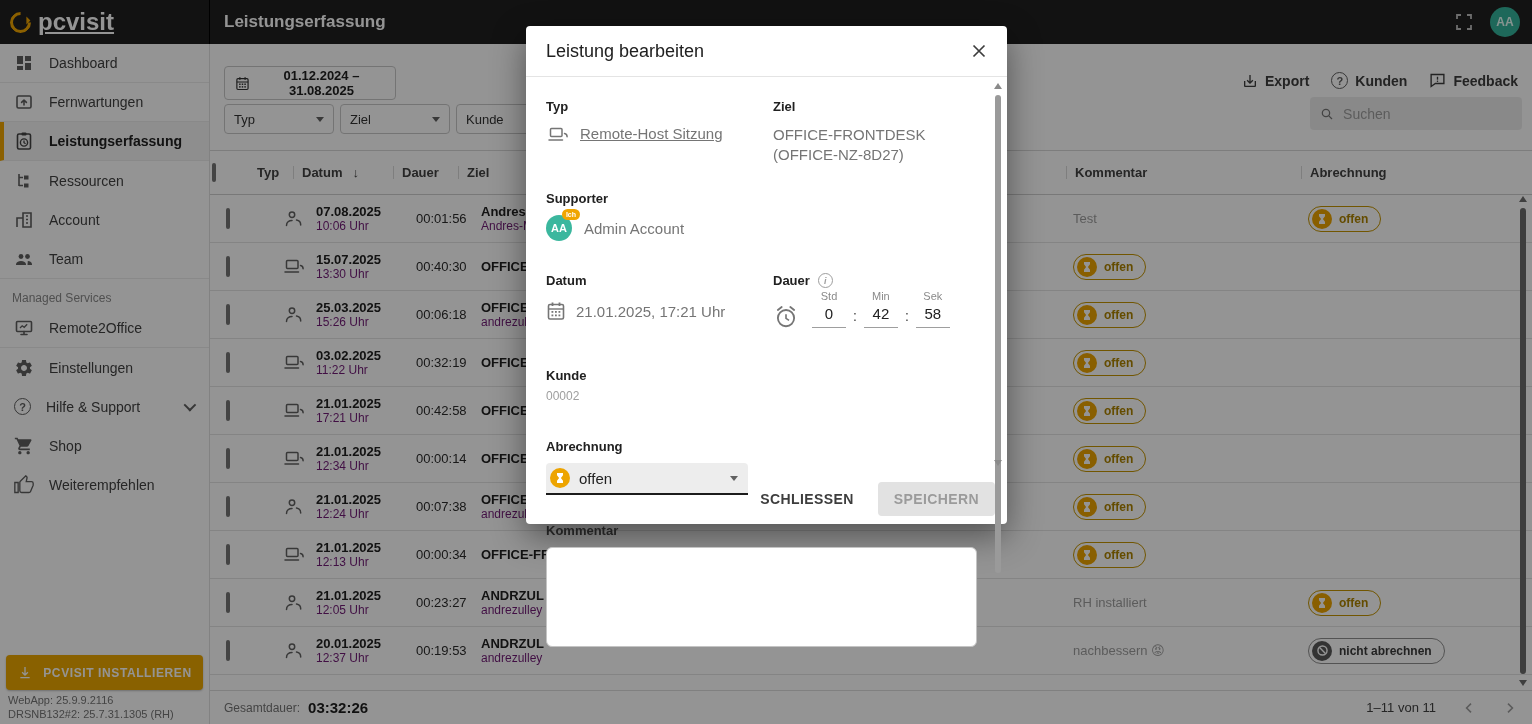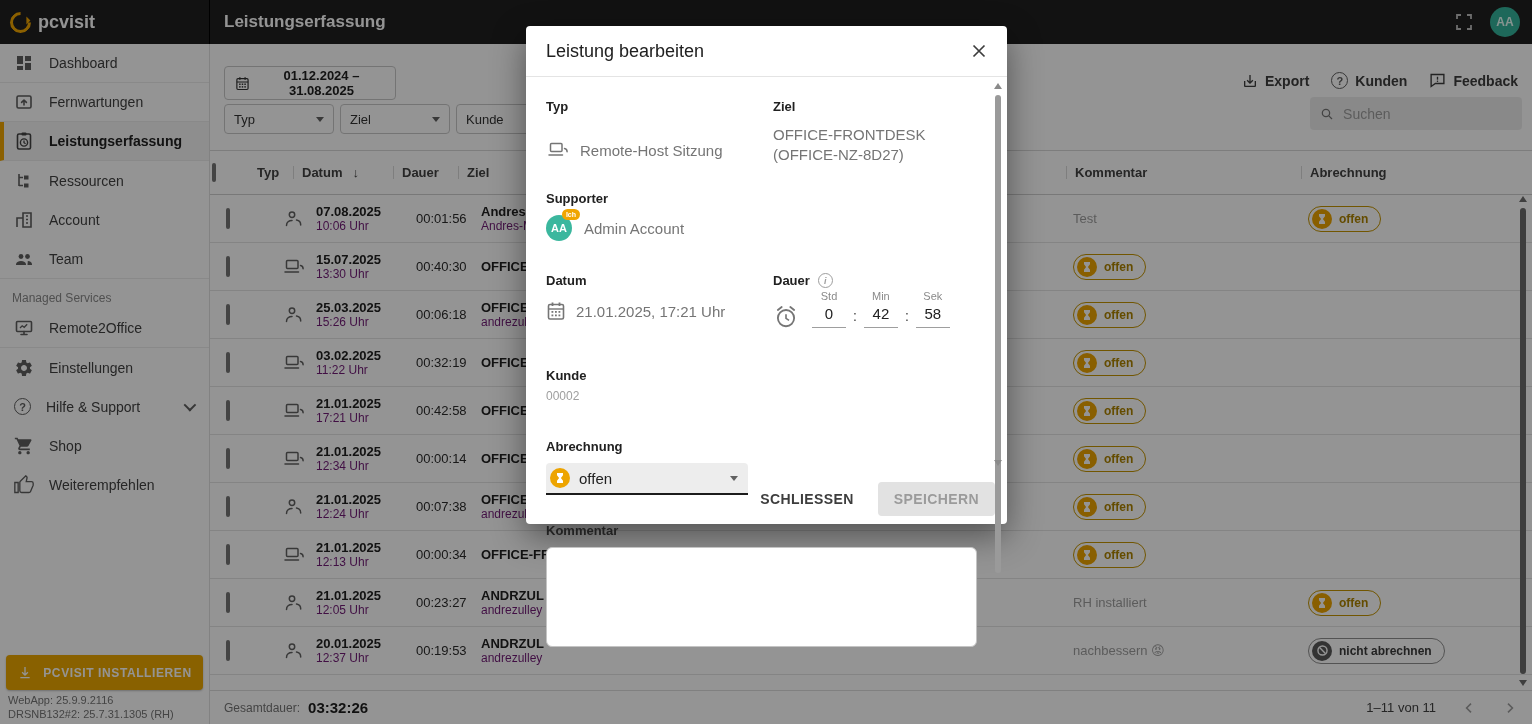--- a/index.html
+++ b/index.html
@@ -8,21 +8,21 @@
 
   
   .app-header { position:absolute; left:0; top:0; right:0; height:44px; background:#1f1f1f;
     display:flex; align-items:center; z-index:10; }
   .brand-box { width:210px; height:100%; display:flex; align-items:center; padding-left:10px;
     border-right:1px solid #000; }
   .logo-ring { width:21px; height:21px; border:3px solid #f0a500; border-radius:50%;
     border-top-color:transparent; transform:rotate(45deg); position:relative; }
   .logo-ring::after { content:""; position:absolute; top:-5px; left:9px; border:4px solid transparent;
     border-bottom-color:#f0a500; transform:rotate(45deg); }
-  .brand-name { color:#fff; font-size:18px; font-weight:bold; margin-left:7px; }
+  .brand-name { color:#fff; font-size:24px; font-weight:bold; margin-left:7px;text-decoration:underline; }
   .page-title { color:#fff; font-size:17px; font-weight:600; margin-left:14px; }
   .header-right { margin-left:auto; display:flex; align-items:center; gap:16px; padding-right:12px; }
   .fs-icon svg { display:block; }
   .avatar { width:30px; height:30px; border-radius:50%; background:#35b39b; color:#e8fff9;
     font-size:12px; font-weight:bold; display:flex; align-items:center; justify-content:center; }
 
   
   .sidebar { position:absolute; left:0; top:44px; width:210px; bottom:0; background:#fff;
     border-right:1px solid #e0e0e0; }
   .side-item { height:39px; display:flex; align-items:center; padding-left:14px; gap:15px;
@@ -122,21 +122,21 @@
   .modal-title { font-size:18px; color:#212121; }
   .modal-close { margin-left:auto; cursor:pointer; display:flex; }
   .modal-body { position:absolute; left:0; right:0; top:51px; height:575px; overflow:hidden;
     padding:0 30px 0 20px; }
   .m-label { font-size:13px; font-weight:bold; color:#212121; }
   .m-val { font-size:15px; color:#757575; }
   .m-cols { display:flex; }
   .m-col1 { width:227px; flex:0 0 227px; }
   .m-col2 { flex:1; }
   .row-typziel { margin-top:22px; }
-  .typ-val { display:flex; align-items:center; gap:10px; margin-top:26px; }
+  .typ-val { display:flex; align-items:flex-start; gap:10px; margin-top:11px;text-decoration:underline; }
   .ziel-val { margin-top:11px; line-height:20px; max-width:205px; }
   .row-supporter { margin-top:26px; }
   .supporter-val { display:flex; align-items:center; gap:12px; margin-top:9px; }
   .m-avatar { width:26px; height:26px; border-radius:50%; background:#3bb79e; color:#fff;
     font-size:11px; font-weight:bold; display:flex; align-items:center; justify-content:center; position:relative; }
   .ich-badge { position:absolute; top:-6px; right:-8px; background:#f0a500; color:#fff; font-size:7px;
     font-weight:bold; padding:2px 4px; border-radius:6px; }
   .row-datum { margin-top:32px; }
   .datum-val { display:flex; align-items:center; gap:10px; margin-top:13px; }
   .dauer-label-row { display:flex; align-items:center; gap:8px; }

